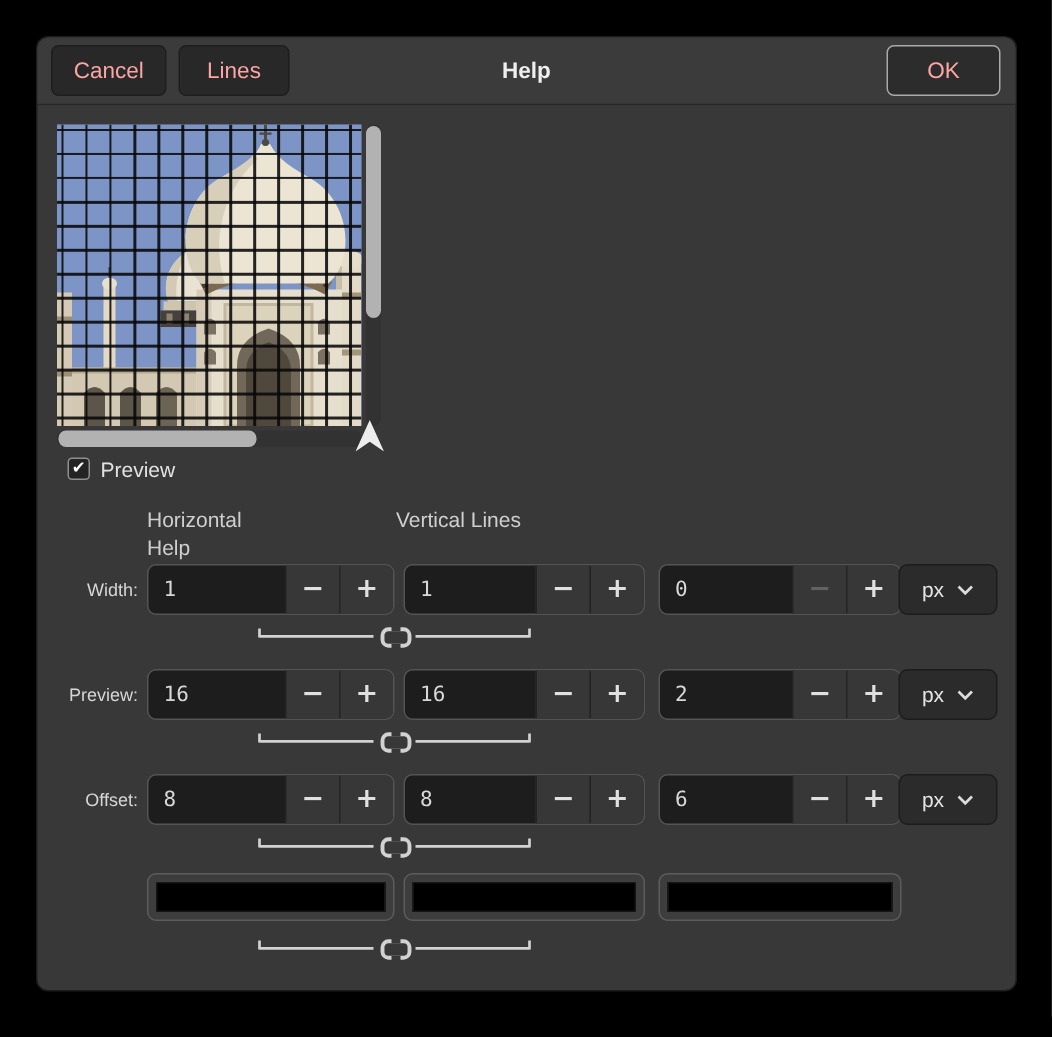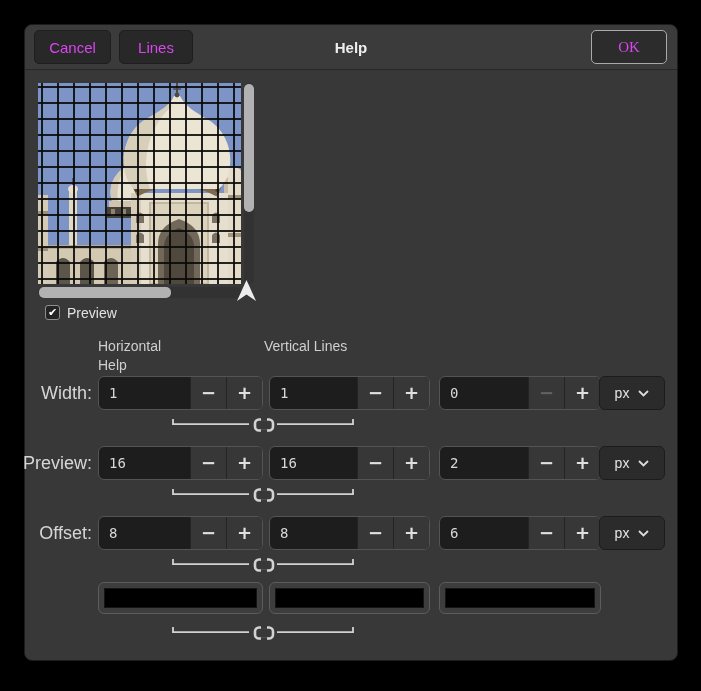--- a/index.html
+++ b/index.html
@@ -17,26 +17,26 @@
   }
   
   .titlebar {
     position:absolute; left:0; top:0; right:0; height:45px;
     background:#3b3b3b; border-radius:8px 8px 0 0;
     border-bottom:1px solid #272727;
   }
   .tb-btn {
     position:absolute; top:5px; height:34px;
     background:#282828; border:1px solid #1e1e1e; border-radius:5px;
-    color:#d946ef; font-family:"Liberation Sans",sans-serif; font-size:15px;
+    color:#fca5a5; font-family:"Liberation Sans",sans-serif; font-size:15px;
     display:flex; align-items:center; justify-content:center; cursor:pointer;
   }
   .tb-cancel { left:9px;  width:77px; }
   .tb-help   { left:94px; width:74px; }
-  .tb-ok     { right:10px; width:76px; border:1px solid #a9a9a9; background:#2c2c2c;font-family:Liberation Serif, serif; }
+  .tb-ok     { right:10px; width:76px; border:1px solid #a9a9a9; background:#2c2c2c; }
   .tb-title {
     position:absolute; left:0; right:0; top:0; height:45px;
     display:flex; align-items:center; justify-content:center;
     font-weight:bold; font-size:15px; color:#eeeeee; pointer-events:none;
   }
   
   .preview-img {
     position:absolute; left:13px; top:58px; width:203px; height:201px;
     overflow:hidden; background:#7d94c6;
   }
@@ -84,21 +84,21 @@
   .ch1 { left:73px;  top:312px; width:92px; }
   .ch2 { left:239px; top:312px; width:92px; }
   .ch3 { left:406px; top:322px; width:130px; }
   .form-row { position:absolute; left:0; width:654px; height:34px; }
   .r-width   { top:351px; }
   .r-spacing { top:421px; }
   .r-offset  { top:491px; }
   .row-label {
     position:absolute; left:0; top:0; width:67px; height:34px;
     display:flex; align-items:center; justify-content:flex-end;
-    font-size:18px; color:#d6d6d6;
+    font-size:12px; color:#d6d6d6;
   }
   .cell1 { left:73px;  width:165px; }
   .cell2 { left:244px; width:161px; }
   .cell3 { left:414px; width:162px; }
   .spin {
     position:absolute; top:0; height:34px;
     display:flex; background:#1d1d1d;
     border:1px solid #545454; border-radius:6px; overflow:hidden;
   }
   .entry {

